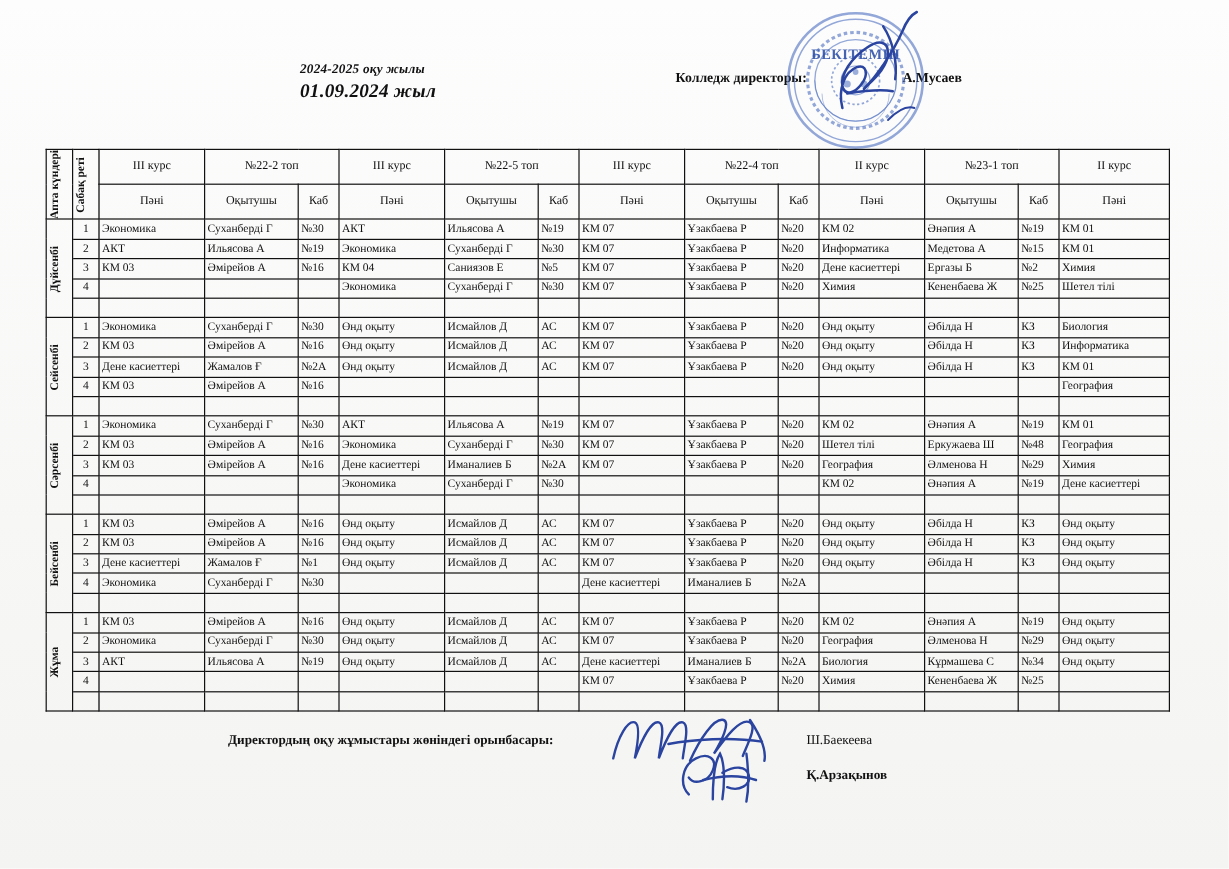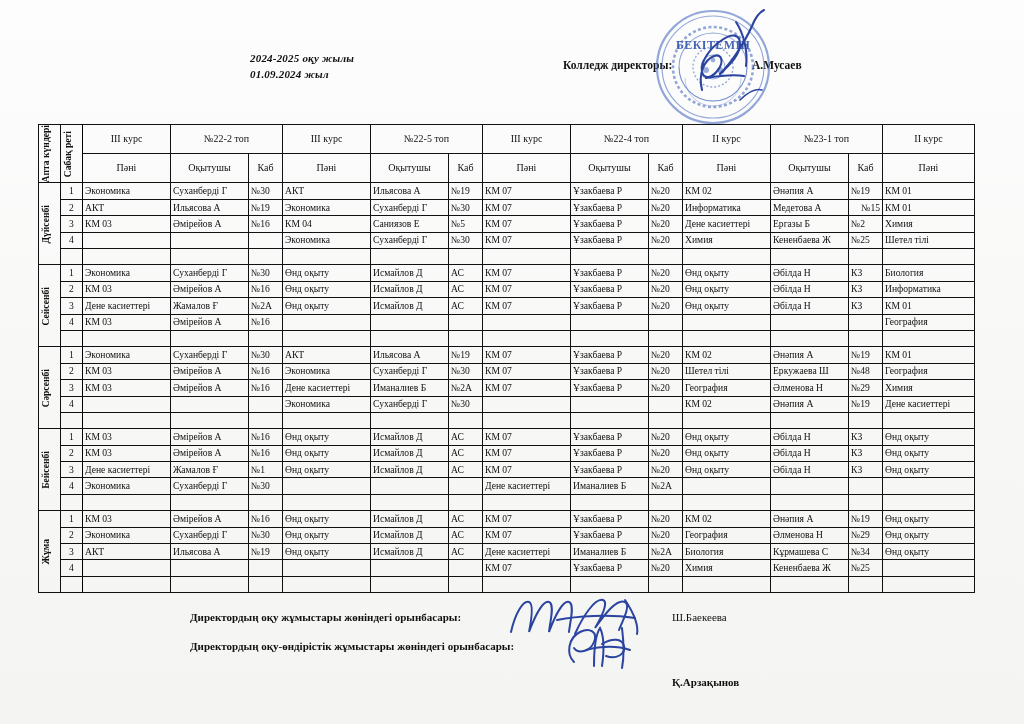--- a/index.html
+++ b/index.html
@@ -23,21 +23,21 @@
     position:absolute;left:178px;top:30px;
     font-size:19px;font-weight:bold;letter-spacing:4.5px;
     font-family:"Liberation Serif", serif;
   }
   .subtitle1{
     position:absolute;left:250px;top:52px;
     font-size:11px;font-style:italic;font-weight:bold;letter-spacing:.2px;
   }
   .subtitle2{
     position:absolute;left:250px;top:68px;
-    font-size:11px;font-style:italic;font-weight:bold;letter-spacing:.2px;
+    font-size:16px;font-style:italic;font-weight:bold;letter-spacing:.2px;
   }
   .dir-label{
     position:absolute;left:563px;top:59px;
     font-size:11.5px;font-weight:bold;
   }
   .dir-name{
     position:absolute;left:752px;top:59px;
     font-size:11.5px;font-weight:bold;
   }
 
@@ -96,21 +96,21 @@
     text-align:center;padding:0;
   }
   td.spacer{height:8px;border-left:1px solid #111;border-right:1px solid #111;}
   .thick-r{border-right:1.6px solid #000 !important;}
 
   
   .foot{position:absolute;left:0;top:600px;width:1004px;height:124px;}
   .f-label1{position:absolute;left:190px;top:11px;font-size:11px;font-weight:bold;}
   .f-name1{position:absolute;left:672px;top:11px;font-size:11px;font-weight:normal;}
   .f-label2{position:absolute;left:190px;top:40px;font-size:11px;font-weight:bold;}
-  .f-name2{position:absolute;left:672px;top:40px;font-size:11px;font-weight:bold;margin-top:36px;}
+  .f-name2{position:absolute;left:672px;top:40px;font-size:11px;font-weight:bold;}
   .sig1{position:absolute;left:505px;top:-10px;width:160px;height:50px;pointer-events:none;}
   .sig2{position:absolute;left:560px;top:22px;width:120px;height:48px;pointer-events:none;}
 </style>
 </head>
 <body>
 
 <div class="page">
 
   <div class="hdr">
     <div class="subtitle1">2024-2025 оқу жылы</div>
@@ -242,21 +242,21 @@
           <td>Ильясова А</td>
           <td style="text-align: left;">№19</td>
           <td>Экономика</td>
           <td>Суханберді Г</td>
           <td style="text-align: left;">№30</td>
           <td>КМ 07</td>
           <td>Ұзакбаева Р</td>
           <td style="text-align: left;">№20</td>
           <td>Информатика</td>
           <td>Медетова А</td>
-          <td style="text-align: right; margin-top: 18px;">№15</td>
+          <td style="text-align: left; margin-top: 18px;">№15</td>
           <td>КМ 01</td>
         </tr>
         <tr>
           <td class="num thick-r">3</td>
           <td>КМ 03</td>
           <td>Әмірейов А</td>
           <td style="text-align: left;">№16</td>
           <td>КМ 04</td>
           <td>Саниязов Е</td>
           <td style="text-align: left;">№5</td>
@@ -631,21 +631,20 @@
           <td class="spacer"></td>
           <td class="spacer"></td>
           <td class="spacer"></td>
         </tr>
       </tbody>
   </table>
 
   <div class="foot">
     <div class="f-label1">Директордың оқу жұмыстары жөніндегі орынбасары:</div>
     <div class="f-name1">Ш.Баекеева</div>
-    <div class="f-label2">Директордың оқу-өндірістік жұмыстары жөніндегі орынбасары:</div>
     <div class="f-name2">Қ.Арзақынов</div>
 
     <div class="sig1">
       <svg width="160" height="50" viewBox="0 0 160 50">
         <g fill="none" stroke="#2a44a0" stroke-width="2" stroke-linecap="round">
           <path d="M6 42 C10 24 18 10 24 12 C29 14 26 32 24 42 C30 26 38 10 44 12 C50 14 45 32 44 42
                    C50 26 58 10 64 12 C70 14 65 32 64 42"></path>
           <path d="M70 44 C78 26 90 8 98 10 C104 12 96 28 90 38 C100 24 112 8 120 12 C126 15 118 30 114 40"></path>
           <path d="M120 10 C128 22 134 34 132 44"></path>
           <path d="M52 30 C72 26 104 24 130 28"></path>

